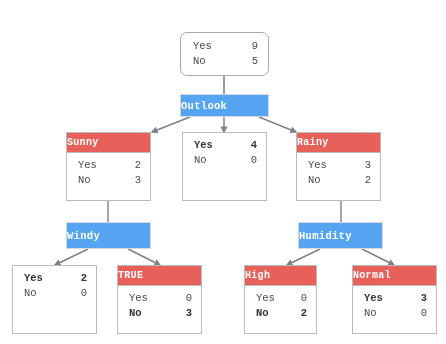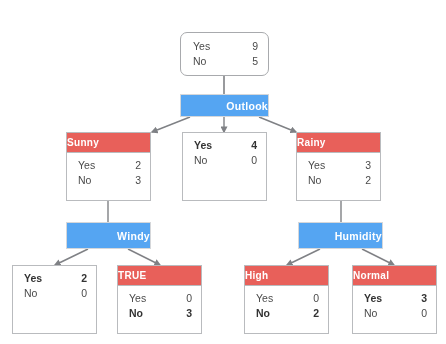--- a/index.html
+++ b/index.html
@@ -5,21 +5,21 @@
   html, body {
     margin: 0;
     padding: 0;
     background: #ffffff;
   }
   #canvas {
     position: relative;
     width: 446px;
     height: 344px;
     background: #ffffff;
-    font-family: Liberation Sans, sans-serif;
+    font-family: Liberation Mono, monospace;
     overflow: hidden;
     border-radius: 7px;
   }
   #edges {
     position: absolute;
     left: 0;
     top: 0;
     width: 446px;
     height: 344px;
   }
@@ -37,21 +37,21 @@
     background: #ffffff;
     padding: 6px 10px 6px 12px;
   }
 
   
   .decision-box {
     background: #55a5f2;
     border: 1px solid #d5d7da;
     display: flex;
     align-items: center;
-    justify-content: flex-end;
+    justify-content: flex-start;
   }
   .decision-label {
     color: #ffffff;
     font-size: 10.5px;
     font-weight: bold;
     letter-spacing: 0.3px;
   }
 
   
   .outcome-box {
@@ -211,21 +211,21 @@
         <span class="stat-key">Yes</span>
         <span class="stat-val">0</span>
       </div>
       <div class="stat-row bold">
         <span class="stat-key">No</span>
         <span class="stat-val">3</span>
       </div>
     </div>
   </div>
 
-  <div class="node outcome-box" style="left:244px; top:265px; width:85px; height:69px;">
+  <div class="node outcome-box" style="left:244px; top:265px; width:73px; height:69px;">
     <div class="outcome-header">
       <span class="outcome-label">High</span>
     </div>
     <div class="outcome-body">
       <div class="stat-row">
         <span class="stat-key">Yes</span>
         <span class="stat-val">0</span>
       </div>
       <div class="stat-row bold">
         <span class="stat-key">No</span>

